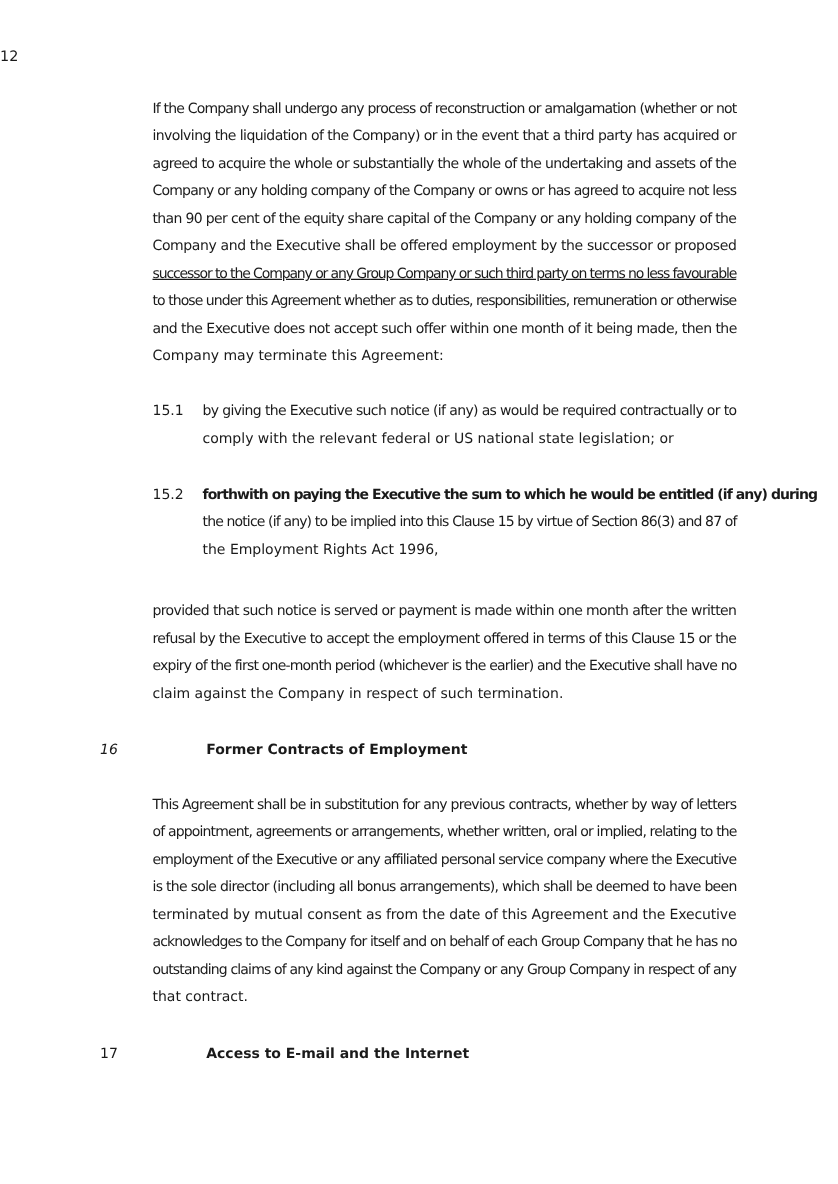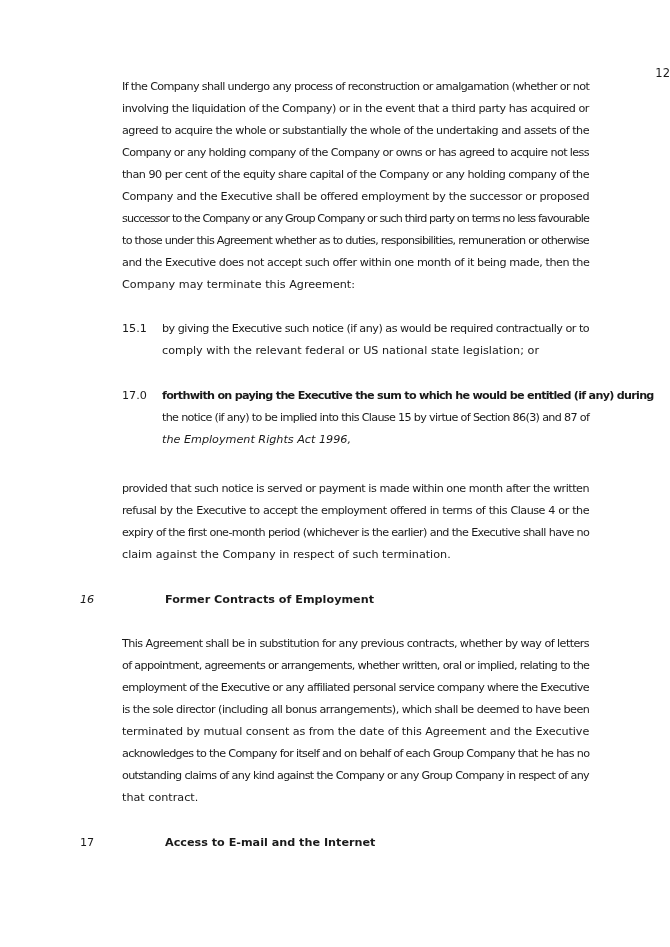--- a/index.html
+++ b/index.html
@@ -2,23 +2,22 @@
 <html><head>
 <meta charset="utf-8">
 <style>
   html, body { margin: 0; padding: 0; background: #ffffff; }
   body {
     width: 670px; height: 947px; position: relative; overflow: hidden;
     font-family: "DejaVu Sans", sans-serif; color: #1a1a1a;
     font-size: 11.2px;
   }
   .page-number {
-    position: absolute; top: 38px; left: 0; width: 670px; text-align: right;
+    position: absolute; top: 38px; left: 0; width: 670px; text-align: left;
     font-size: 11.5px;
-    margin-top: 28px;
   }
   .line {
     position: absolute; white-space: nowrap; line-height: 14px;
   }
   .just {
     position: absolute; line-height: 14px; text-align: justify;
     text-align-last: justify; white-space: nowrap; overflow: visible;
   }
   .heading { font-weight: bold; margin-left: 43px; }
   .num { position: absolute; line-height: 14px; }
@@ -28,42 +27,42 @@
 
 <div class="page-number">12</div>
 
 <div>
   <div class="just" style="top: 80px; left: 122px; width: 467px; letter-spacing: -0.644444px;">If the Company shall undergo any process of reconstruction or amalgamation (whether or not</div>
   <div class="just" style="top: 102px; left: 122px; width: 467px; letter-spacing: -0.456522px;">involving the liquidation of the Company) or in the event that a third party has acquired or</div>
   <div class="just" style="top: 124px; left: 122px; width: 467px; letter-spacing: -0.516484px;">agreed to acquire the whole or substantially the whole of the undertaking and assets of the</div>
   <div class="just" style="top: 146px; left: 122px; width: 467px; letter-spacing: -0.62069px;">Company or any holding company of the Company or owns or has agreed to acquire not less</div>
   <div class="just" style="top: 168px; left: 122px; width: 467px; letter-spacing: -0.516854px;">than 90 per cent of the equity share capital of the Company or any holding company of the</div>
   <div class="just" style="top: 190px; left: 122px; width: 467px; letter-spacing: -0.292683px;">Company and the Executive shall be offered employment by the successor or proposed</div>
-  <div class="just" style="top: 212px; left: 122px; width: 467px; letter-spacing: -0.887634px;">successor to the Company or any Group Company or such third party on terms no less favourable</div>
+  <div class="just" style="top: 212px; left: 122px; width: 467px; letter-spacing: -0.887634px; text-decoration: underline;">successor to the Company or any Group Company or such third party on terms no less favourable</div>
   <div class="just" style="top: 234px; left: 122px; width: 467px; letter-spacing: -0.744737px;">to those under this Agreement whether as to duties, responsibilities, remuneration or otherwise</div>
   <div class="just" style="top: 256px; left: 122px; width: 467px; letter-spacing: -0.431818px;">and the Executive does not accept such offer within one month of it being made, then the</div>
   <div class="line" style="top:278px;left:122px;text-align:right;">Company may terminate this Agreement:</div>
 </div>
 
 <div>
   <div class="num" style="top:322px;left:122px;">15.1</div>
   <div class="just" style="top: 322px; left: 162px; width: 427px; letter-spacing: -0.505882px;">by giving the Executive such notice (if any) as would be required contractually or to</div>
   <div class="line" style="top:344px;left:162px;">comply with the relevant federal or US national state legislation; or</div>
 </div>
 
 <div>
-  <div class="num" style="top:389px;left:122px;">17.0</div>
+  <div class="num" style="top:389px;left:122px;">15.2</div>
   <div class="just" style="top: 389px; left: 162px; width: 427px; letter-spacing: -0.736782px; font-weight: bold;">forthwith on paying the Executive the sum to which he would be entitled (if any) during</div>
   <div class="just" style="top: 411px; left: 162px; width: 427px; letter-spacing: -0.677778px;">the notice (if any) to be implied into this Clause 15 by virtue of Section 86(3) and 87 of</div>
-  <div class="line" style="top:433px;left:162px;font-style:italic;">the Employment Rights Act 1996,</div>
+  <div class="line" style="top:433px;left:162px;">the Employment Rights Act 1996,</div>
 </div>
 
 <div>
   <div class="just" style="top: 482px; left: 122px; width: 467px; letter-spacing: -0.483146px;">provided that such notice is served or payment is made within one month after the written</div>
-  <div class="just" style="top: 504px; left: 122px; width: 467px; letter-spacing: -0.527473px;">refusal by the Executive to accept the employment offered in terms of this Clause 4 or the</div>
+  <div class="just" style="top: 504px; left: 122px; width: 467px; letter-spacing: -0.527473px;">refusal by the Executive to accept the employment offered in terms of this Clause 15 or the</div>
   <div class="just" style="top: 526px; left: 122px; width: 467px; letter-spacing: -0.626316px;">expiry of the first one-month period (whichever is the earlier) and the Executive shall have no</div>
   <div class="line" style="top:548px;left:122px;">claim against the Company in respect of such termination.</div>
 </div>
 
 <div>
   <div class="num" style="top:593px;left:80px;font-style:italic;">16</div>
   <div class="line heading" style="top:593px;left:122px;">Former Contracts of Employment</div>
 </div>
 
 <div>

